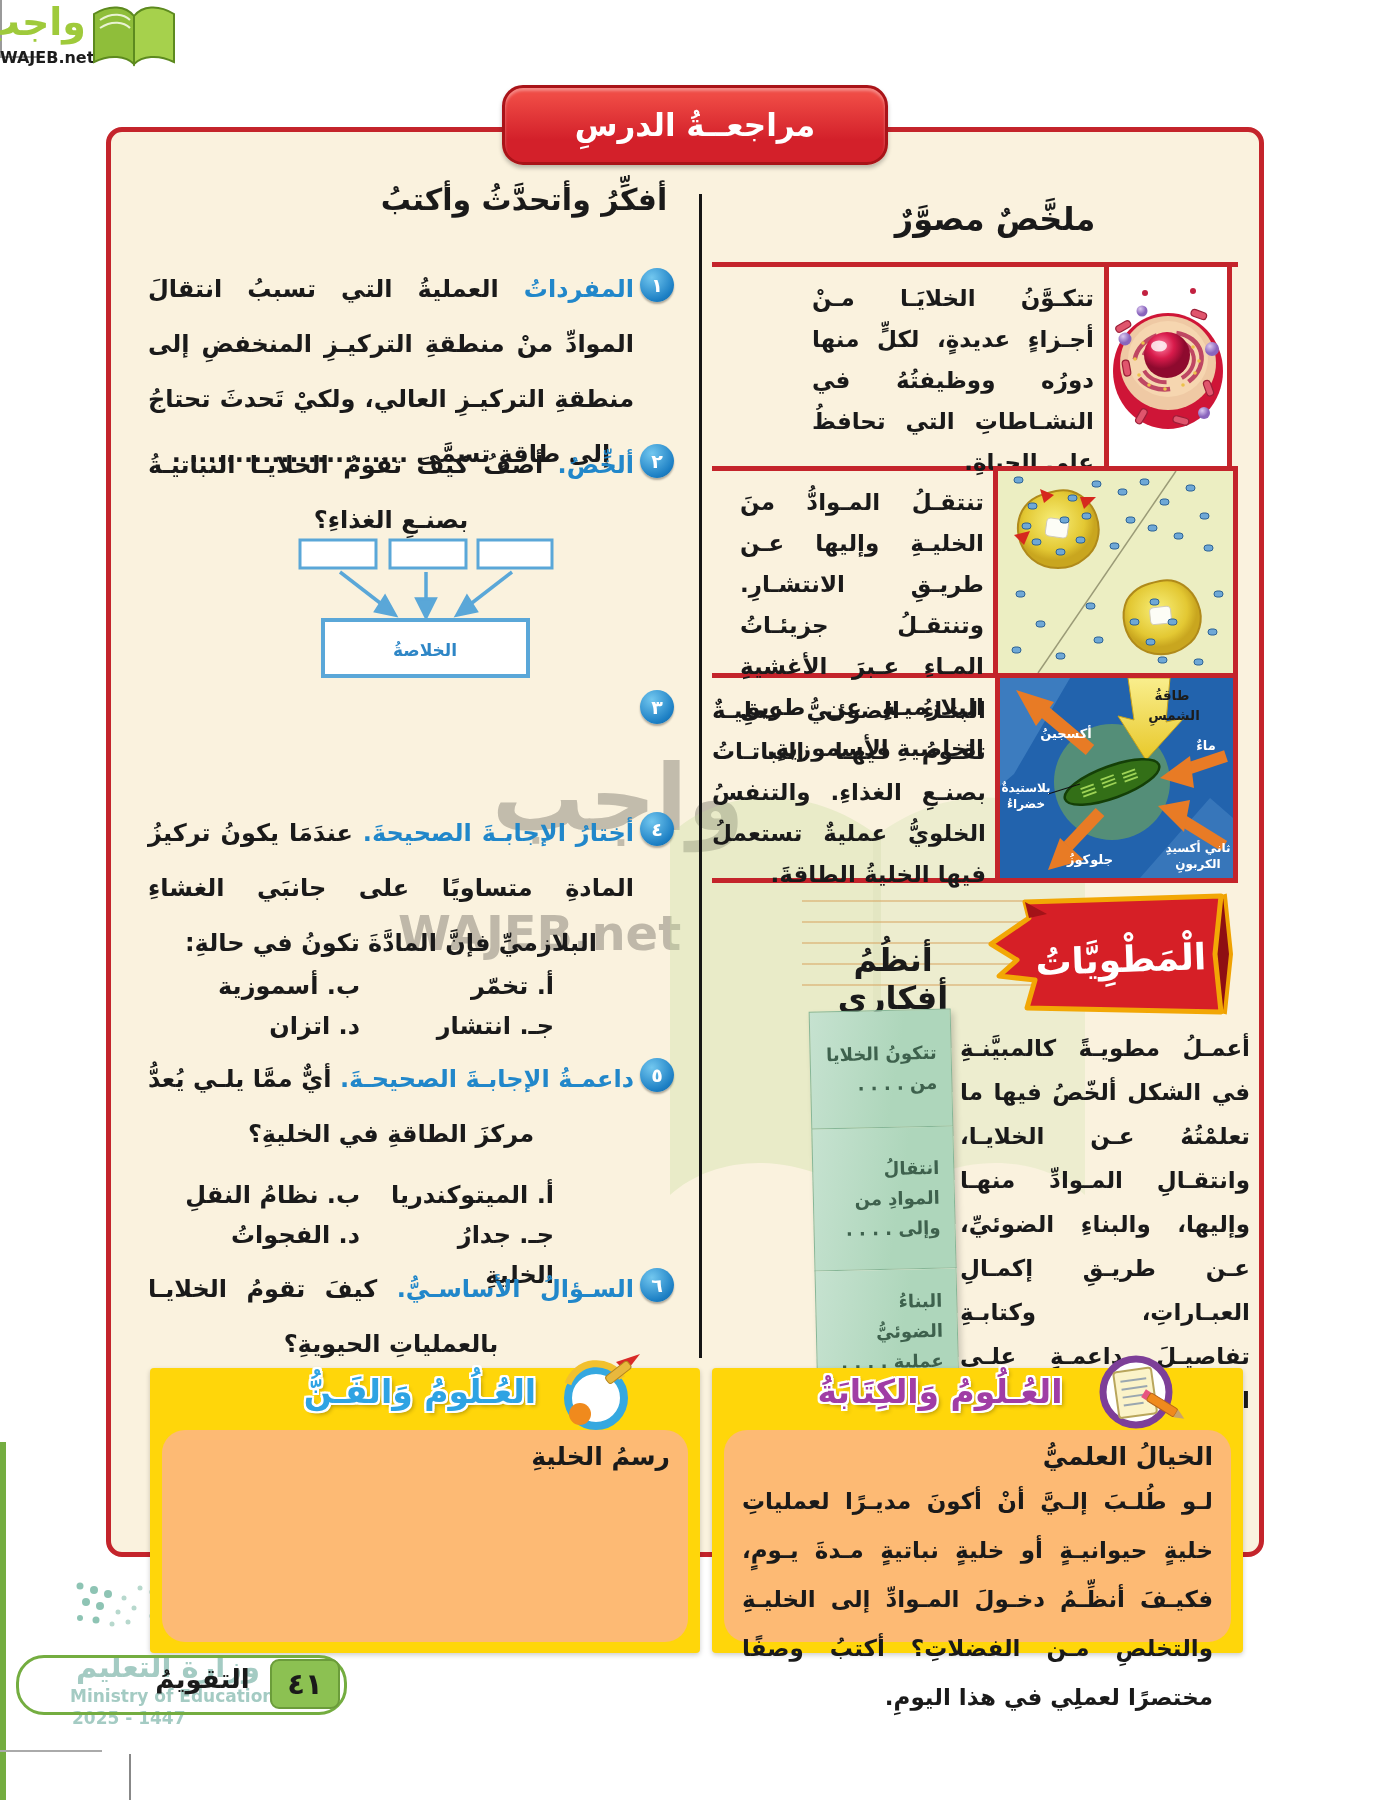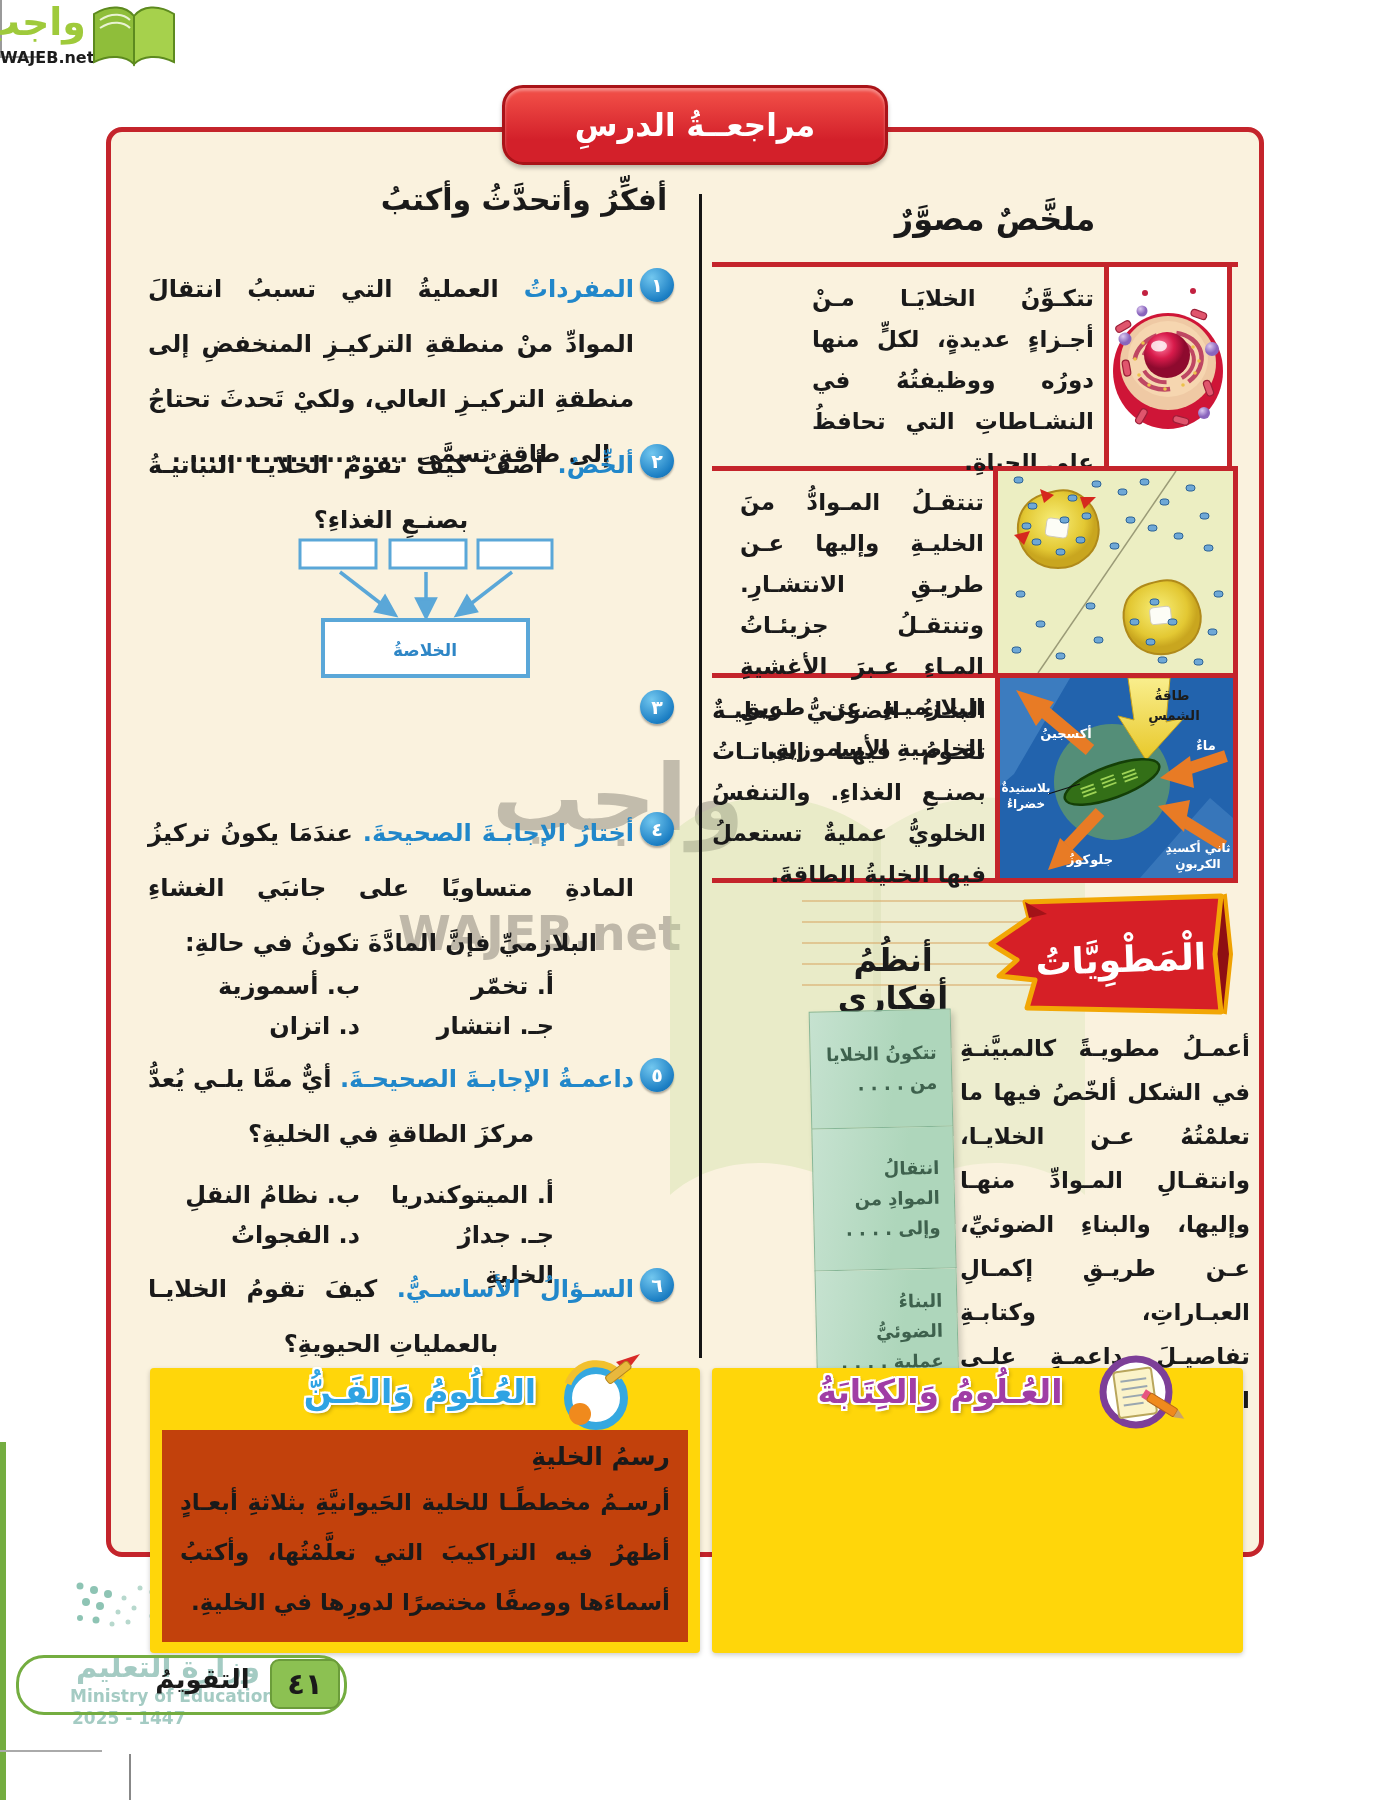--- a/index.html
+++ b/index.html
@@ -51,21 +51,21 @@
             box-shadow:3px 4px 6px rgba(0,0,0,.18);}
   .fpanel{width:100%;box-sizing:border-box;border:1.5px solid #86b697;background:linear-gradient(100deg,#c6e2d0,#aed6bb 60%);
           display:flex;align-items:center;padding:6px 14px;color:#3e614d;font-size:18px;font-weight:700;line-height:30px;text-align:right;}
   .fpanel+.fpanel{border-top:none;}
   
   .ybox{background:#ffd60a;z-index:3;border-radius:4px;box-shadow:0 2px 5px rgba(0,0,0,.2);}
   .ytitle{z-index:4;font-size:33px;font-weight:800;text-align:center;
           text-shadow:2px 0 #fff,-2px 0 #fff,0 2px #fff,0 -2px #fff,2px 2px #fff,-2px -2px #fff,2px -2px #fff,-2px 2px #fff,3px 3px 4px rgba(0,0,0,.3);}
   .ytitle.blue{color:#2ea3e3;}
   .ytitle.purple{color:#a03da5;}
-  .ywhite{background:#c2410c;z-index:4;box-sizing:border-box;padding:10px 18px;}
+  .ywhite{background:#fdba74;z-index:4;box-sizing:border-box;padding:10px 18px;border-radius:23px;}
   .yheading{font-size:25px;font-weight:800;text-align:right;margin:2px 0 6px;}
   .ytext{font-size:23px;font-weight:700;line-height:50px;text-align:justify;text-align-last:right;}
   .yicon{z-index:5;}
   
   .green-bar{left:0;top:1442px;width:6px;height:358px;background:#74ad40;z-index:4;}
   .ministry{color:#a4cbc3;z-index:2;font-weight:800;}
   .pill{left:16px;top:1655px;width:325px;height:54px;border:3px solid #74ad40;border-radius:28px;z-index:3;}
   .assess{left:150px;top:1664px;width:105px;text-align:center;font-size:26px;font-weight:800;z-index:4;}
   .pagenum{left:270px;top:1659px;width:66px;height:46px;background:#8cc152;border:2px solid #6b9c3a;border-radius:9px;
            display:flex;align-items:center;justify-content:center;font-size:29px;font-weight:800;z-index:4;}
@@ -343,21 +343,20 @@
   <div class="abs ytitle blue ar" style="left:285px;top:1372px;width:270px;">العُـلُومُ وَالفَـنُّ</div>
   <svg class="abs yicon" style="left:552px;top:1350px;" width="95" height="88" viewBox="0 0 95 88">
     <circle cx="44" cy="48" r="28" fill="#fff" stroke="#35a8e0" stroke-width="8"></circle>
     <path d="M16,34 A30,30 0 0 1 70,28" stroke="#f2c12e" stroke-width="7" fill="none"></path>
     <circle cx="28" cy="64" r="11" fill="#f08a1d"></circle>
     <polygon points="88,4 74,22 64,12" fill="#d92b27"></polygon>
     <rect x="52" y="18" width="28" height="9" rx="3" transform="rotate(-38 66 22)" fill="#e8b83d" stroke="#b5851e"></rect>
   </svg>
   <div class="abs ywhite" style="left:162px;top:1430px;width:526px;height:212px;">
     <div class="yheading ar">رسمُ الخليةِ</div>
-    <div class="ytext ar">أرسـمُ مخططًـا للخلية الحَيوانيَّةِ بثلاثةِ أبعـادٍ أظهرُ فيه التراكيبَ التي تعلَّمْتُها، وأكتبُ أسماءَها ووصفًا مختصرًا لدورِها في الخليةِ.</div>
   </div>
 
   <div class="abs ybox" style="left:712px;top:1368px;width:531px;height:285px;"></div>
   <div class="abs ytitle purple ar" style="left:790px;top:1372px;width:300px;">العُـلُومُ وَالكِتَابَةُ</div>
   <svg class="abs yicon" style="left:1088px;top:1346px;" width="100" height="92" viewBox="0 0 100 92">
     <circle cx="48" cy="46" r="33" fill="#fff" stroke="#7d3f98" stroke-width="7"></circle>
     <g transform="rotate(-8 46 46)">
       <rect x="28" y="24" width="38" height="46" rx="3" fill="#fbf3c8" stroke="#b9a65c" stroke-width="2"></rect>
       <g stroke="#9aa7b0" stroke-width="2">
         <line x1="34" y1="34" x2="60" y2="34"></line>
@@ -365,20 +364,24 @@
         <line x1="34" y1="50" x2="60" y2="50"></line>
           <line x1="34" y1="58" x2="54" y2="58"></line>
       </g>
     </g>
     <g transform="rotate(32 70 58)">
       <rect x="52" y="52" width="6" height="9" fill="#e75480"></rect>
       <rect x="58" y="52" width="32" height="9" rx="2" fill="#f08a1d" stroke="#b5621a"></rect>
       <polygon points="90,52 100,56.5 90,61" fill="#caa36a"></polygon>
     </g>
   </svg>
+  <div class="abs ywhite" style="left:724px;top:1430px;width:507px;height:212px;">
+    <div class="yheading ar">الخيالُ العلميُّ</div>
+    <div class="ytext ar" style="line-height:49px;">لـو طُلـبَ إلـيَّ أنْ أكونَ مديـرًا لعملياتِ خليةٍ حيوانيـةٍ أو خليةٍ نباتيةٍ مـدةَ يـومٍ، فكيـفَ أنظِّـمُ دخـولَ المـوادِّ إلى الخليـةِ والتخلصِ مـن الفضلاتِ؟ أكتبُ وصفًا مختصرًا لعملِي في هذا اليومِ.</div>
+  </div>
 
   <div class="abs green-bar"></div>
   <svg class="abs" style="left:72px;top:1572px;z-index:2;" width="185" height="58" viewBox="0 0 185 58">
     <g fill="#8ec4b4">
       <circle cx="96" cy="8" r="4.5"></circle>
         <circle cx="110" cy="8" r="4.5"></circle>
         <circle cx="124" cy="8" r="4.5"></circle>
       <circle cx="82" cy="20" r="4.5"></circle>
         <circle cx="96" cy="20" r="4.5"></circle>
         <circle cx="110" cy="20" r="4.5"></circle>

